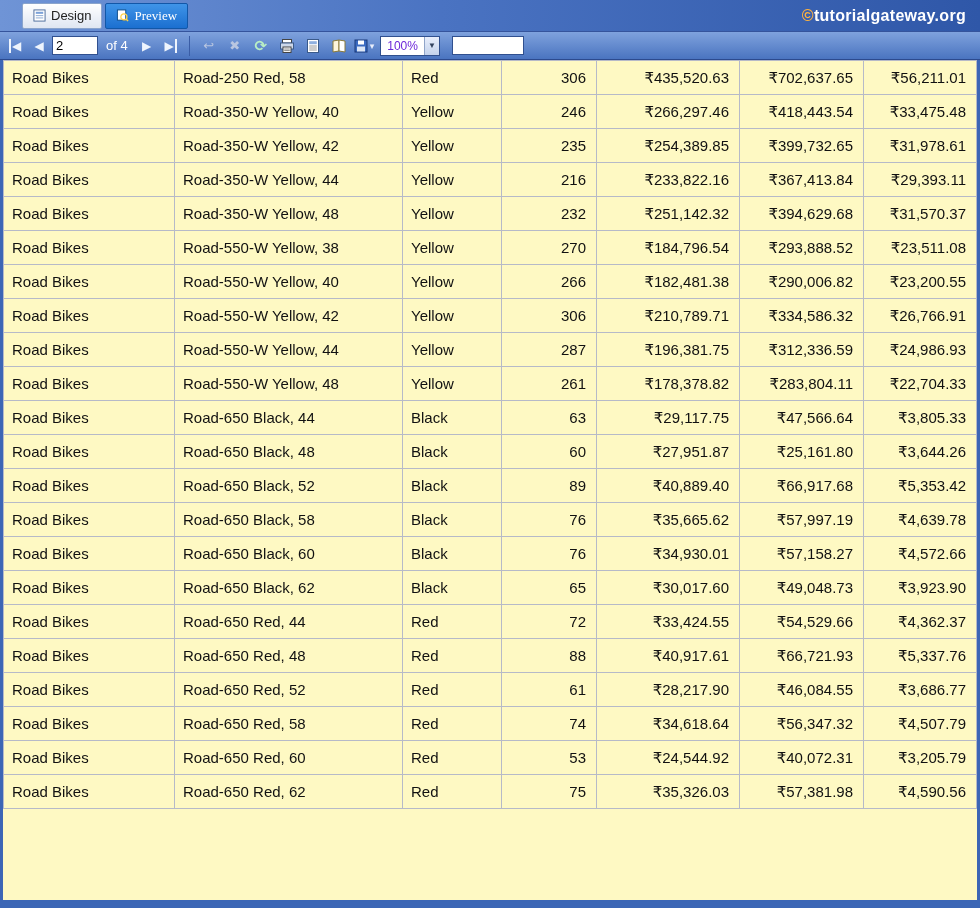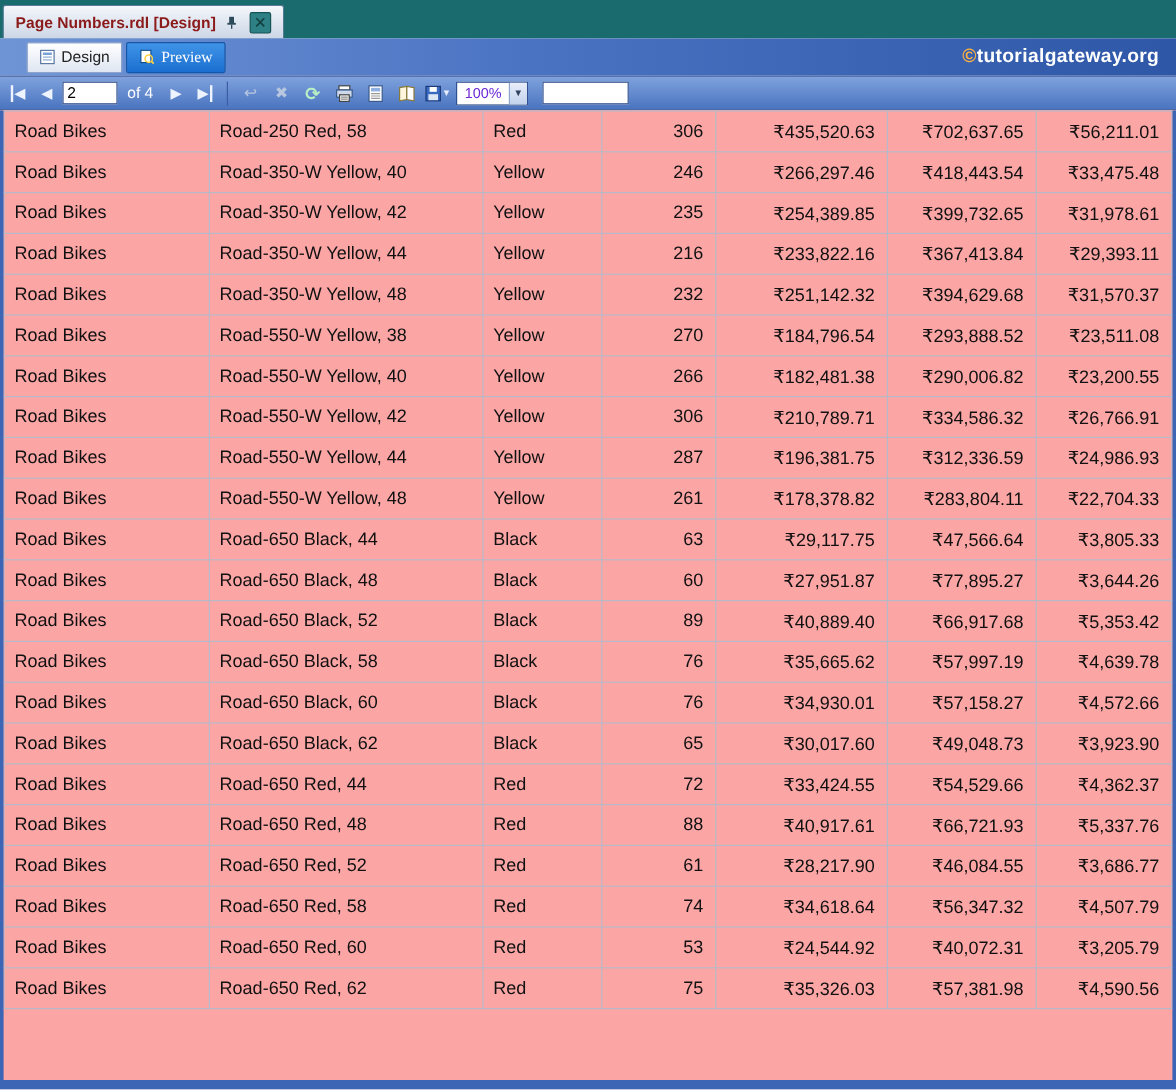--- a/index.html
+++ b/index.html
@@ -44,21 +44,21 @@
   .export-wrap { display:flex; align-items:center; }
   .dd-arrow { color:#e8eefb; font-size:9px; margin-left:1px; }
   .zoom-box { display:flex; align-items:center; background:#fff; border:1px solid #30508f; height:20px; margin-left:4px; }
   .zoom-value { font-size:12px; padding:0 6px; color:#6d28d9; min-width:40px; }
   .zoom-dd { width:15px; height:100%; background:linear-gradient(#e8eefb,#c3d2ec); border-left:1px solid #8fa4c8;
              display:flex; align-items:center; justify-content:center; font-size:8px; color:#33435f; }
   .find-input { width:72px; height:19px; border:1px solid #30508f; margin-left:10px; font-size:12px; padding:0 3px; }
   .find-links { display:flex; align-items:center; gap:6px; margin-left:8px; color:#b4c3e2; font-size:12px;margin-top:44px; }
 
   
-  .report-area { flex:1; background:#fca5a5; border-left:3px solid #3c66b5; border-right:3px solid #3c66b5;
+  .report-area { flex:1; background:#fef9c3; border-left:3px solid #3c66b5; border-right:3px solid #3c66b5;
                  overflow:hidden; display:flex; flex-direction:column; }
   table.report { border-collapse:collapse; table-layout:fixed; width:974px; }
   table.report td { border:1px solid #b6bac8; height:34px; font-size:15px; color:#111; padding:0 8px;
                     white-space:nowrap; overflow:hidden; }
   table.report td.c0 { width:171px; }
   table.report td.c1 { width:228px; }
   table.report td.c2 { width:99px; }
   table.report td.c3 { width:95px; text-align:right; padding-right:10px; }
   table.report td.c4 { width:143px; text-align:right; padding-right:10px; }
   table.report td.c5 { width:124px; text-align:right; padding-right:10px; }
@@ -68,33 +68,20 @@
 
   .bottom-strip { height:8px; background:#3c66b5; flex-shrink:0; }
 
   svg { display:block; }
 </style>
 </head>
 <body>
 
 <div class="window">
 
-  <div class="tabstrip">
-    <div class="doc-tab">
-      <span class="doc-tab-label">Page Numbers.rdl [Design]</span>
-      <span class="pin-icon">
-        <svg viewBox="0 0 12 12" width="12" height="12">
-          <rect x="4" y="1" width="4" height="5.5" fill="#2b4a5a"></rect>
-          <rect x="2.5" y="6" width="7" height="1.6" fill="#2b4a5a"></rect>
-          <rect x="5.5" y="7.6" width="1.1" height="3.4" fill="#2b4a5a"></rect>
-        </svg>
-      </span>
-      <span class="tab-close">✕</span>
-    </div>
-  </div>
 
   <div class="modebar">
     <div class="mode-btn design">
       <span>
         <svg viewBox="0 0 14 14" width="13" height="13">
           <rect x="1" y="1" width="12" height="12" fill="#fff" stroke="#4a6a9a"></rect>
           <rect x="3" y="3" width="8" height="2.2" fill="#7aa0d8"></rect>
           <rect x="3" y="6.5" width="8" height="1.2" fill="#9ab4d8"></rect>
           <rect x="3" y="9" width="8" height="1.2" fill="#9ab4d8"></rect>
         </svg>
@@ -297,21 +284,21 @@
             <td class="c4">₹29,117.75</td>
             <td class="c5">₹47,566.64</td>
             <td class="c6">₹3,805.33</td>
           </tr>
           <tr>
             <td class="c0">Road Bikes</td>
             <td class="c1">Road-650 Black, 48</td>
             <td class="c2">Black</td>
             <td class="c3">60</td>
             <td class="c4">₹27,951.87</td>
-            <td class="c5">₹77,895.27</td>
+            <td class="c5">₹25,161.80</td>
             <td class="c6">₹3,644.26</td>
           </tr>
           <tr>
             <td class="c0">Road Bikes</td>
             <td class="c1">Road-650 Black, 52</td>
             <td class="c2">Black</td>
             <td class="c3">89</td>
             <td class="c4">₹40,889.40</td>
             <td class="c5">₹66,917.68</td>
             <td class="c6">₹5,353.42</td>

